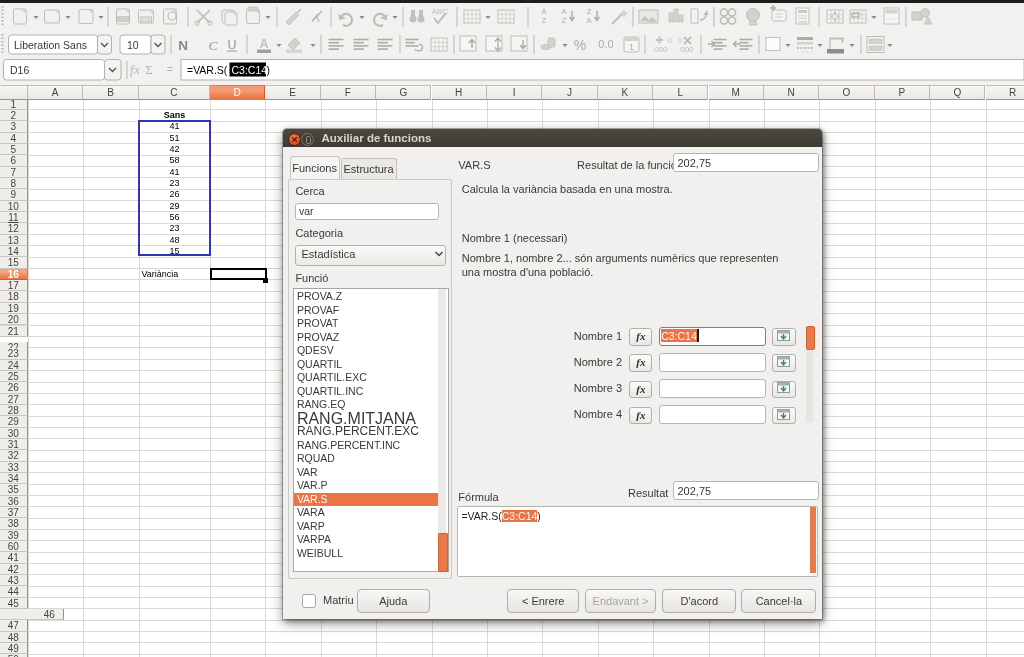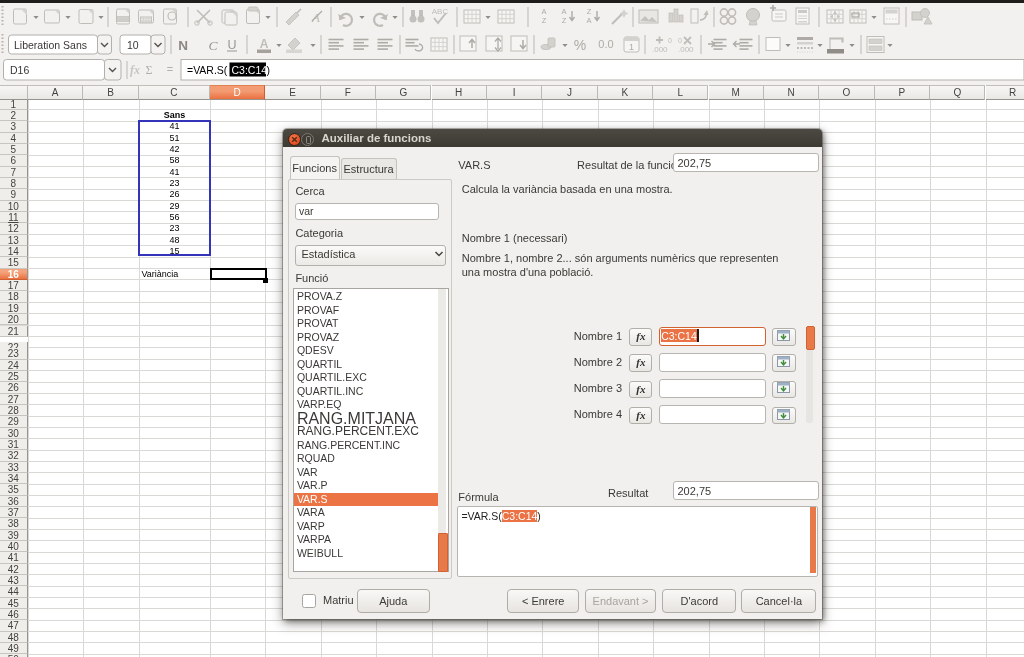--- a/index.html
+++ b/index.html
@@ -87,27 +87,27 @@
 <div class="rowhd" style="top:427.56px;height:10.34px;line-height:11.34px;">30</div>
 <div class="rowhd" style="top:438.9px;height:10.34px;line-height:11.34px;">31</div>
 <div class="rowhd" style="top:450.24px;height:10.34px;line-height:11.34px;">32</div>
 <div class="rowhd" style="top:461.58px;height:10.34px;line-height:11.34px;">33</div>
 <div class="rowhd" style="top:472.91999999999996px;height:10.34px;line-height:11.34px;">34</div>
 <div class="rowhd" style="top:484.26px;height:10.34px;line-height:11.34px;">35</div>
 <div class="rowhd" style="top:495.59999999999997px;height:10.34px;line-height:11.34px;">36</div>
 <div class="rowhd" style="top:506.94px;height:10.34px;line-height:11.34px;">37</div>
 <div class="rowhd" style="top:518.28px;height:10.34px;line-height:11.34px;">38</div>
 <div class="rowhd" style="top:529.62px;height:10.34px;line-height:11.34px;">39</div>
-<div class="rowhd" style="top:540.96px;height:10.34px;line-height:11.34px;">40</div>
+<div class="rowhd" style="top:540.96px;height:10.34px;line-height:11.34px;">60</div>
 <div class="rowhd" style="top:552.3000000000001px;height:10.34px;line-height:11.34px;">41</div>
 <div class="rowhd" style="top:563.64px;height:10.34px;line-height:11.34px;">42</div>
 <div class="rowhd" style="top:574.98px;height:10.34px;line-height:11.34px;">43</div>
 <div class="rowhd" style="top:586.32px;height:10.34px;line-height:11.34px;">44</div>
 <div class="rowhd" style="top:597.66px;height:10.34px;line-height:11.34px;">45</div>
-<div class="rowhd" style="top:609.0px;height:10.34px;line-height:11.34px;">46</div>
+<div class="rowhd" style="top:609.0px;height:10.34px;line-height:11.34px;padding-left:36px;">46</div>
 <div class="rowhd" style="top:620.34px;height:10.34px;line-height:11.34px;">47</div>
 <div class="rowhd" style="top:631.6800000000001px;height:10.34px;line-height:11.34px;">48</div>
 <div class="rowhd" style="top:643.02px;height:10.34px;line-height:11.34px;">49</div>
 <div class="rowhd" style="top:654.36px;height:10.34px;line-height:11.34px;">50</div>
 <div class="hdrcell" style="left:0;width:26.7px;"></div>
 <div class="hdrcell" style="left:27.7px;width:54.599999999999994px;">A</div>
 <div class="hdrcell" style="left:83.3px;width:54.60000000000001px;">B</div>
 <div class="hdrcell" style="left:138.9px;width:70.0px;">C</div>
 <div class="hdrcell" style="left:209.9px;width:54.400000000000006px;background:linear-gradient(#f39c73 40%,#ea7040);color:#fff;border-right:1px solid #cf5d2e;border-top:1px solid #e08050;">D</div>
 <div class="hdrcell" style="left:265.3px;width:54.39999999999998px;">E</div>
@@ -391,21 +391,21 @@
 <div class="dlabel" style="left:295.4px;top:271.6px;">Funció</div>
 <div class="abs" style="left:293.4px;top:288.4px;width:153.8px;height:282.1px;background:#fff;border:1px solid #a9a6a1;"></div>
 <div class="abs" style="left:296.9px;top:290.0px;height:13.5px;color:#3b3936;font-size:10.5px;line-height:13.5px;white-space:nowrap;">PROVA.Z</div>
 <div class="abs" style="left:296.9px;top:303.5px;height:13.5px;color:#3b3936;font-size:10.5px;line-height:13.5px;white-space:nowrap;">PROVAF</div>
 <div class="abs" style="left:296.9px;top:317.0px;height:13.5px;color:#3b3936;font-size:10.5px;line-height:13.5px;white-space:nowrap;">PROVAT</div>
 <div class="abs" style="left:296.9px;top:330.5px;height:13.5px;color:#3b3936;font-size:10.5px;line-height:13.5px;white-space:nowrap;">PROVAZ</div>
 <div class="abs" style="left:296.9px;top:344.0px;height:13.5px;color:#3b3936;font-size:10.5px;line-height:13.5px;white-space:nowrap;">QDESV</div>
 <div class="abs" style="left:296.9px;top:357.5px;height:13.5px;color:#3b3936;font-size:10.5px;line-height:13.5px;white-space:nowrap;">QUARTIL</div>
 <div class="abs" style="left:296.9px;top:371.0px;height:13.5px;color:#3b3936;font-size:10.5px;line-height:13.5px;white-space:nowrap;">QUARTIL.EXC</div>
 <div class="abs" style="left:296.9px;top:384.5px;height:13.5px;color:#3b3936;font-size:10.5px;line-height:13.5px;white-space:nowrap;">QUARTIL.INC</div>
-<div class="abs" style="left:296.9px;top:398.0px;height:13.5px;color:#3b3936;font-size:10.5px;line-height:13.5px;white-space:nowrap;">VARP.EQ</div>
+<div class="abs" style="left:296.9px;top:398.0px;height:13.5px;color:#3b3936;font-size:10.5px;line-height:13.5px;white-space:nowrap;">RANG.EQ</div>
 <div class="abs" style="left:296.9px;top:411.5px;height:13.5px;color:#3b3936;font-size:16px;line-height:13.5px;white-space:nowrap;text-align:right;">RANG.MITJANA</div>
 <div class="abs" style="left:296.9px;top:425.0px;height:13.5px;color:#3b3936;font-size:12px;line-height:13.5px;white-space:nowrap;">RANG.PERCENT.EXC</div>
 <div class="abs" style="left:296.9px;top:438.5px;height:13.5px;color:#3b3936;font-size:10.5px;line-height:13.5px;white-space:nowrap;">RANG.PERCENT.INC</div>
 <div class="abs" style="left:296.9px;top:452.0px;height:13.5px;color:#3b3936;font-size:10.5px;line-height:13.5px;white-space:nowrap;">RQUAD</div>
 <div class="abs" style="left:296.9px;top:465.5px;height:13.5px;color:#3b3936;font-size:10.5px;line-height:13.5px;white-space:nowrap;">VAR</div>
 <div class="abs" style="left:296.9px;top:479.0px;height:13.5px;color:#3b3936;font-size:10.5px;line-height:13.5px;white-space:nowrap;">VAR.P</div>
 <div class="abs" style="left:294.4px;top:492.5px;width:143.3px;height:13.5px;background:#ec7444;color:#fff;font-size:10.5px;line-height:13.5px;padding-left:2.5px;">VAR.S</div>
 <div class="abs" style="left:296.9px;top:506.0px;height:13.5px;color:#3b3936;font-size:10.5px;line-height:13.5px;white-space:nowrap;">VARA</div>
 <div class="abs" style="left:296.9px;top:519.5px;height:13.5px;color:#3b3936;font-size:10.5px;line-height:13.5px;white-space:nowrap;">VARP</div>
 <div class="abs" style="left:296.9px;top:533.0px;height:13.5px;color:#3b3936;font-size:10.5px;line-height:13.5px;white-space:nowrap;">VARPA</div>
@@ -455,21 +455,21 @@
 <div class="abs" style="left:658.8px;top:405.1px;width:105.2px;height:17.1px;background:#fff;border:1px solid #b8b5b0;border-radius:3px;"></div>
 <div class="abs" style="left:771.5px;top:406.70000000000005px;width:22.6px;height:15.5px;background:linear-gradient(#fbfbfa,#e9e7e4);border:1px solid #b2afa9;border-radius:3px;"></div>
 <svg class="abs" style="left:776.5px;top:408.6px" width="13" height="12">
     <rect x="0.5" y="0.5" width="12" height="10" fill="#f7f7f6" stroke="#8a97a8"></rect>
     <rect x="0.5" y="0.5" width="12" height="3" fill="#9db0c4"></rect>
     <path d="M 6.5 4 v 4 m -2.5 -2 l 2.5 3 l 2.5 -3" stroke="#3d8e3d" stroke-width="1.4" fill="none"></path>
   </svg>
 <div class="abs" style="left:806.4px;top:326.0px;width:6.9px;height:97.3px;background:#e7e5e1;border-radius:2px;"></div>
 <div class="abs" style="left:806.4px;top:326.0px;width:6.9px;height:22px;background:#e87a4a;border:1px solid #d2622f;border-radius:2px;"></div>
 <div class="dlabel" style="left:458.3px;top:490.9px;">Fórmula</div>
-<div class="dlabel" style="left:602px;top:487.1px;padding-left:6px;">Resultat</div>
+<div class="dlabel" style="left:622px;top:487.1px;padding-left:6px;">Resultat</div>
 <div class="inp" style="left:673px;top:481.4px;width:144px;height:17.1px;"></div>
 <div class="dlabel" style="left:677.5px;top:485.1px;">202,75</div>
 <div class="abs" style="left:457.1px;top:506.20000000000005px;width:359.1px;height:68.5px;background:#fff;border:1px solid #b8b5b0;border-radius:2px;"></div>
 <div class="abs" style="left:461.4px;top:510.0px;font-size:10.5px;color:#222;">=VAR.S(<span style="background:#ea7244;color:#fff;">C3:C14</span>)</div>
 <div class="abs" style="left:810.2px;top:507.29999999999995px;width:5.8px;height:65.9px;background:#e87a4a;"></div>
 <div class="abs" style="left:301.7px;top:594.0px;width:12px;height:12px;background:#fff;border:1px solid #a8a5a0;border-radius:2.5px;"></div>
 <div class="dlabel" style="left:323px;top:593.7px;">Matriu</div>
 <div class="btn" style="left:357px;top:588.5px;width:70.60000000000001px;height:22px;line-height:22px;color:#3c3a36;">Ajuda</div>
 <div class="btn" style="left:507.4px;top:588.5px;width:69.6px;height:22px;line-height:22px;color:#3c3a36;">&lt; Enrere</div>
 <div class="btn" style="left:584.8px;top:588.5px;width:69.5px;height:22px;line-height:22px;color:#a8a49e;">Endavant &gt;</div>

